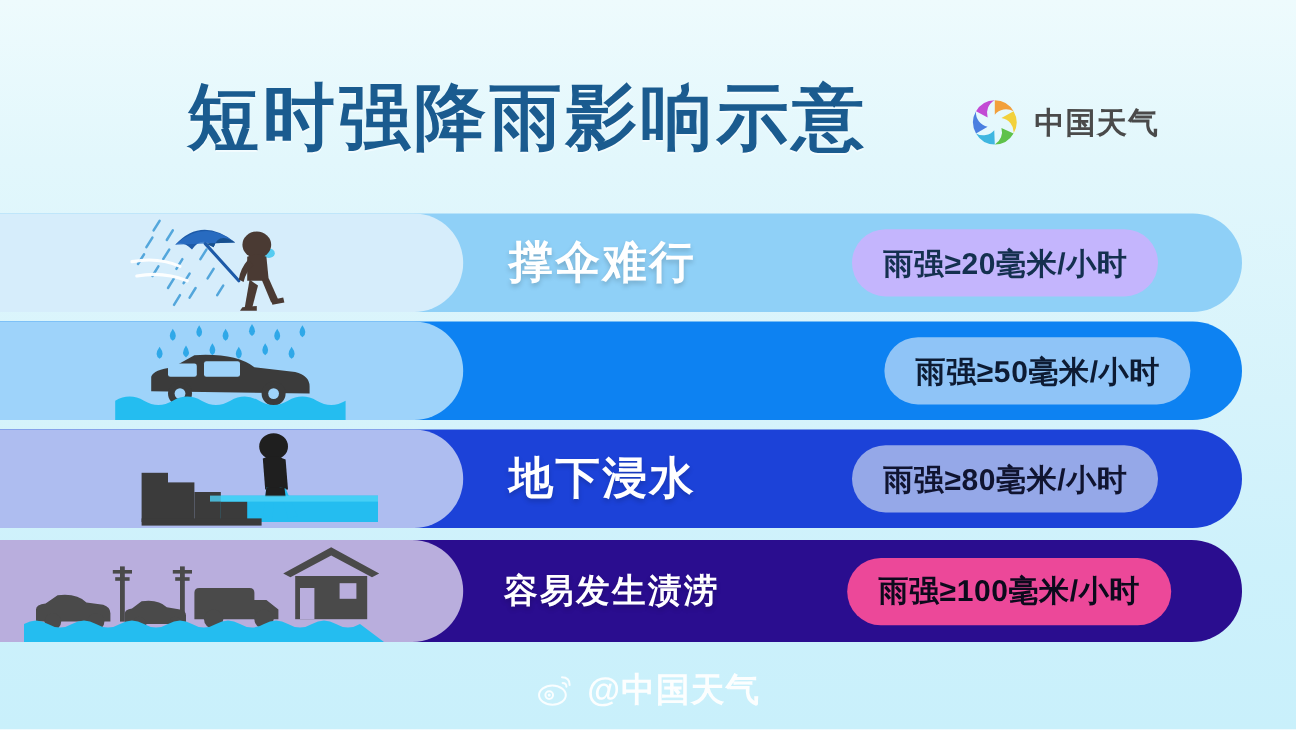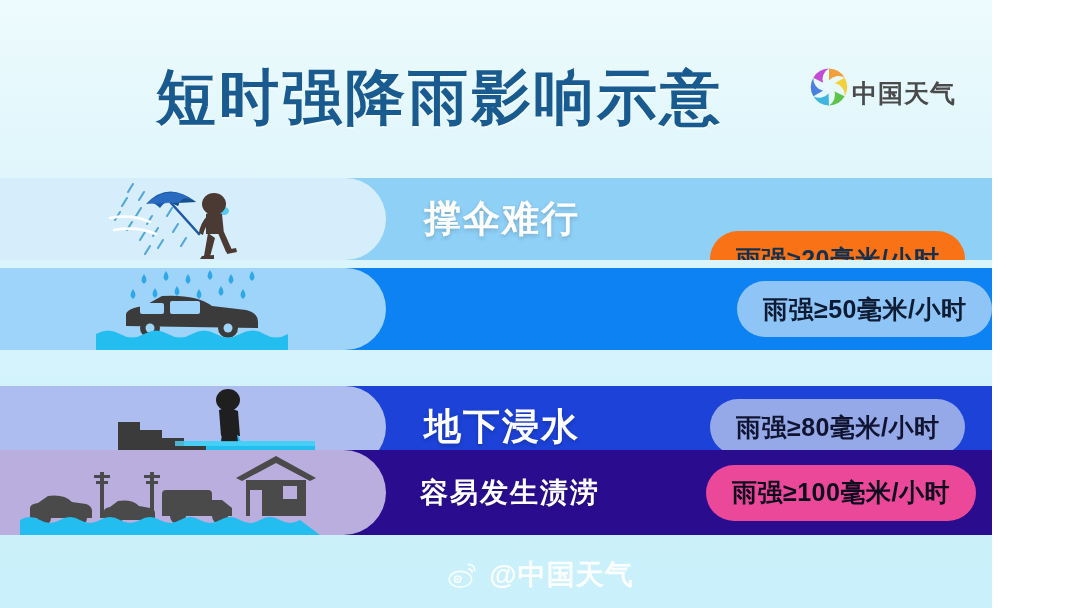--- a/index.html
+++ b/index.html
@@ -7,21 +7,21 @@
     padding: 0;
   }
   body {
     width: 1080px;
     height: 608px;
     overflow: hidden;
     font-family: "Liberation Sans", "DejaVu Sans", sans-serif;
   }
   #poster {
     position: relative;
-    width: 992px;
+    width: 1080px;
     height: 608px;
     background: linear-gradient(180deg, #eefbfd 0%, #e2f7fc 22%, #d6f3fb 55%, #cdf1fb 78%, #c9f0fb 100%);
     overflow: hidden;
   }
 
   
   #header {
     position: absolute;
     top: 0; left: 0;
     width: 1080px;
@@ -34,23 +34,24 @@
     font-size: 60px;
     font-weight: bold;
     letter-spacing: 3px;
     color: #1a5b8f;
     text-shadow: 0 2px 0 rgba(255,255,255,0.55);
     white-space: nowrap;
   }
   #brand-logo {
     position: absolute;
     left: 806px;
-    top: 64px;
+    top: 79px;
     display: flex;
-    align-items: flex-end;
+    align-items: center;
+    gap: 10px;
   }
   #brand-logo .mark {
     width: 46px;
     height: 46px;
     flex: 0 0 46px;
   }
   #brand-logo .brand-text {
     font-size: 25px;
     font-weight: bold;
     color: #4a4a4a;
@@ -62,21 +63,21 @@
   .row {
     position: absolute;
     left: 0;
     width: 1035px;
     height: 82px;
     border-radius: 0 41px 41px 0;
     overflow: hidden;
   }
   .row-1 { top: 178px; background: #8fd0f7; }
   .row-2 { top: 268px; background: #0d82f2; }
-  .row-3 { top: 358px; background: #1c42d8; margin-top: 28px; }
+  .row-3 { top: 358px; background: #1c42d8; }
   .row-4 { top: 450px; background: #2a0d8f; height: 85px; border-radius: 0 42px 42px 0; }
 
   
   .panel {
     position: absolute;
     left: 0;
     top: 0;
     width: 386px;
     height: 100%;
     border-radius: 0 46px 46px 0;
@@ -110,21 +111,21 @@
     display: flex;
     align-items: center;
     justify-content: center;
     border-radius: 28px;
     font-size: 25px;
     font-weight: bold;
     letter-spacing: 0.5px;
     white-space: nowrap;
     padding: 0 26px;
   }
-  .row-1 .badge { left: 710px; background: #f97316; color: #14304f; margin-top: 40px; }
+  .row-1 .badge { left: 710px; background: #c4b5fd; color: #14304f; }
   .row-2 .badge { left: 737px; background: #8fc4f7; color: #0d1b33; }
   .row-3 .badge { left: 710px; background: #95a8e8; color: #101430; }
   .row-4 .badge { left: 706px; background: #ec4899; color: #0c0a1c; }
 
   
   #footer {
     position: absolute;
     left: 0;
     top: 556px;
     width: 1080px;

